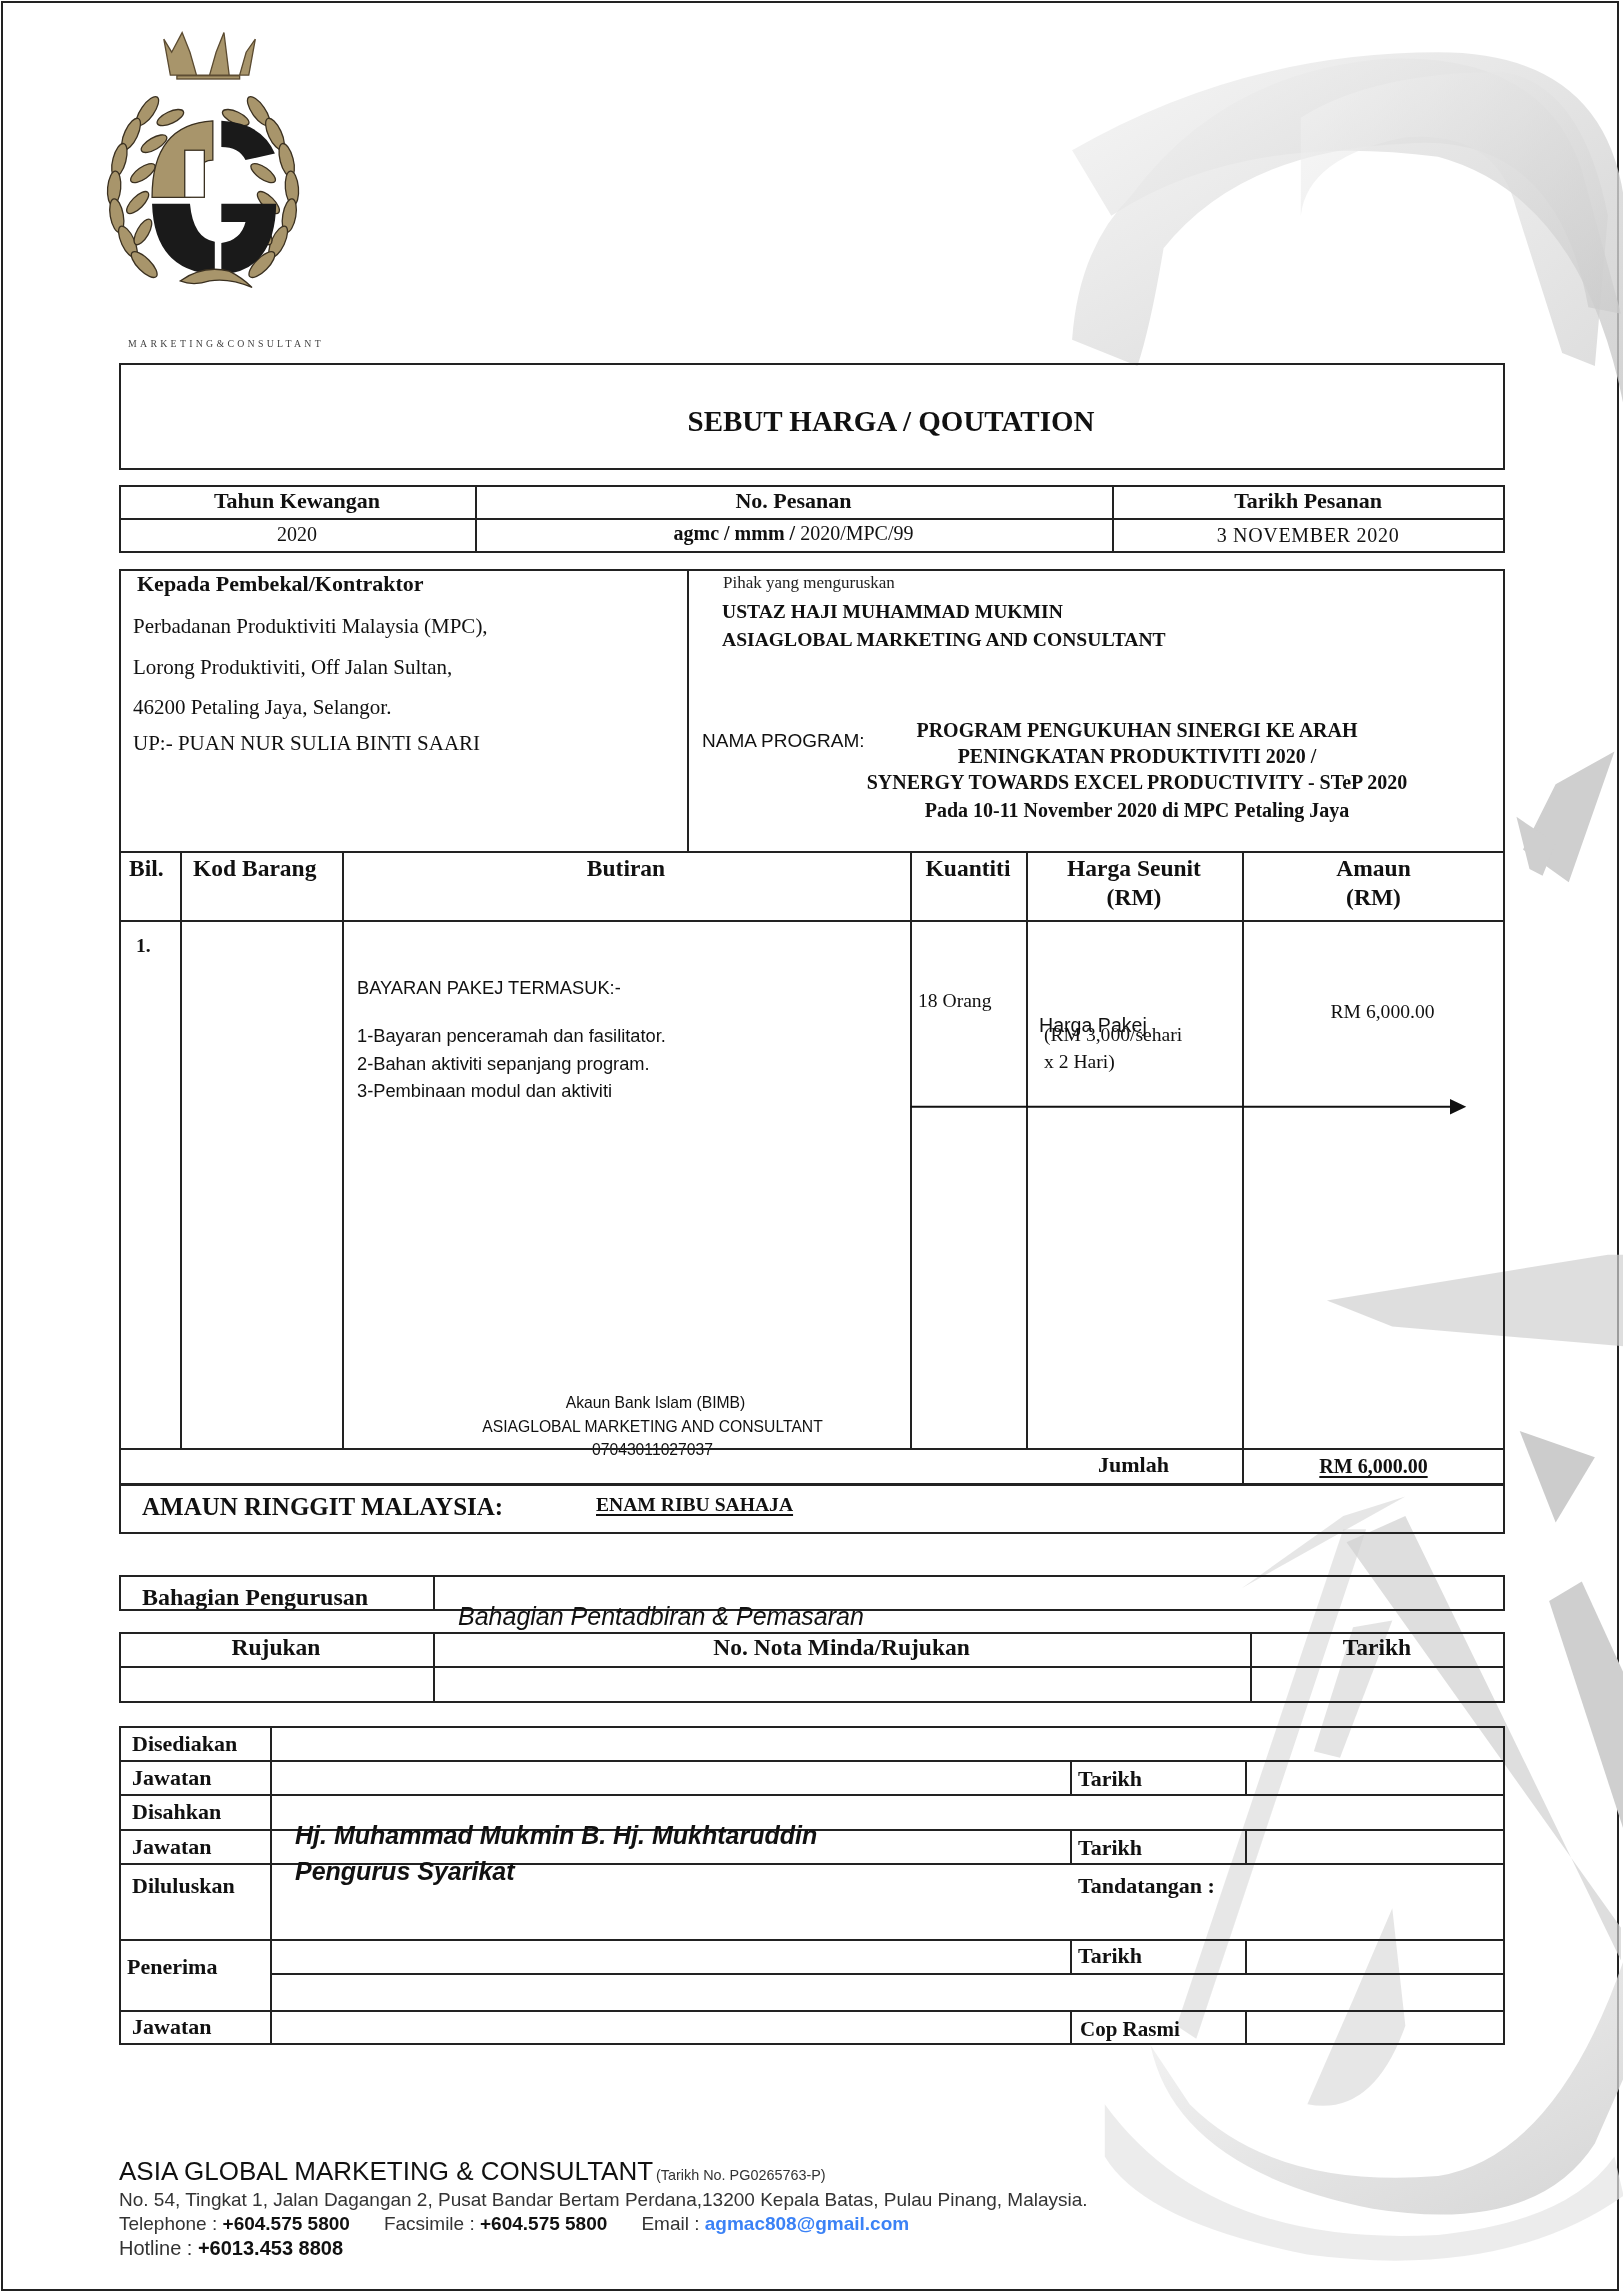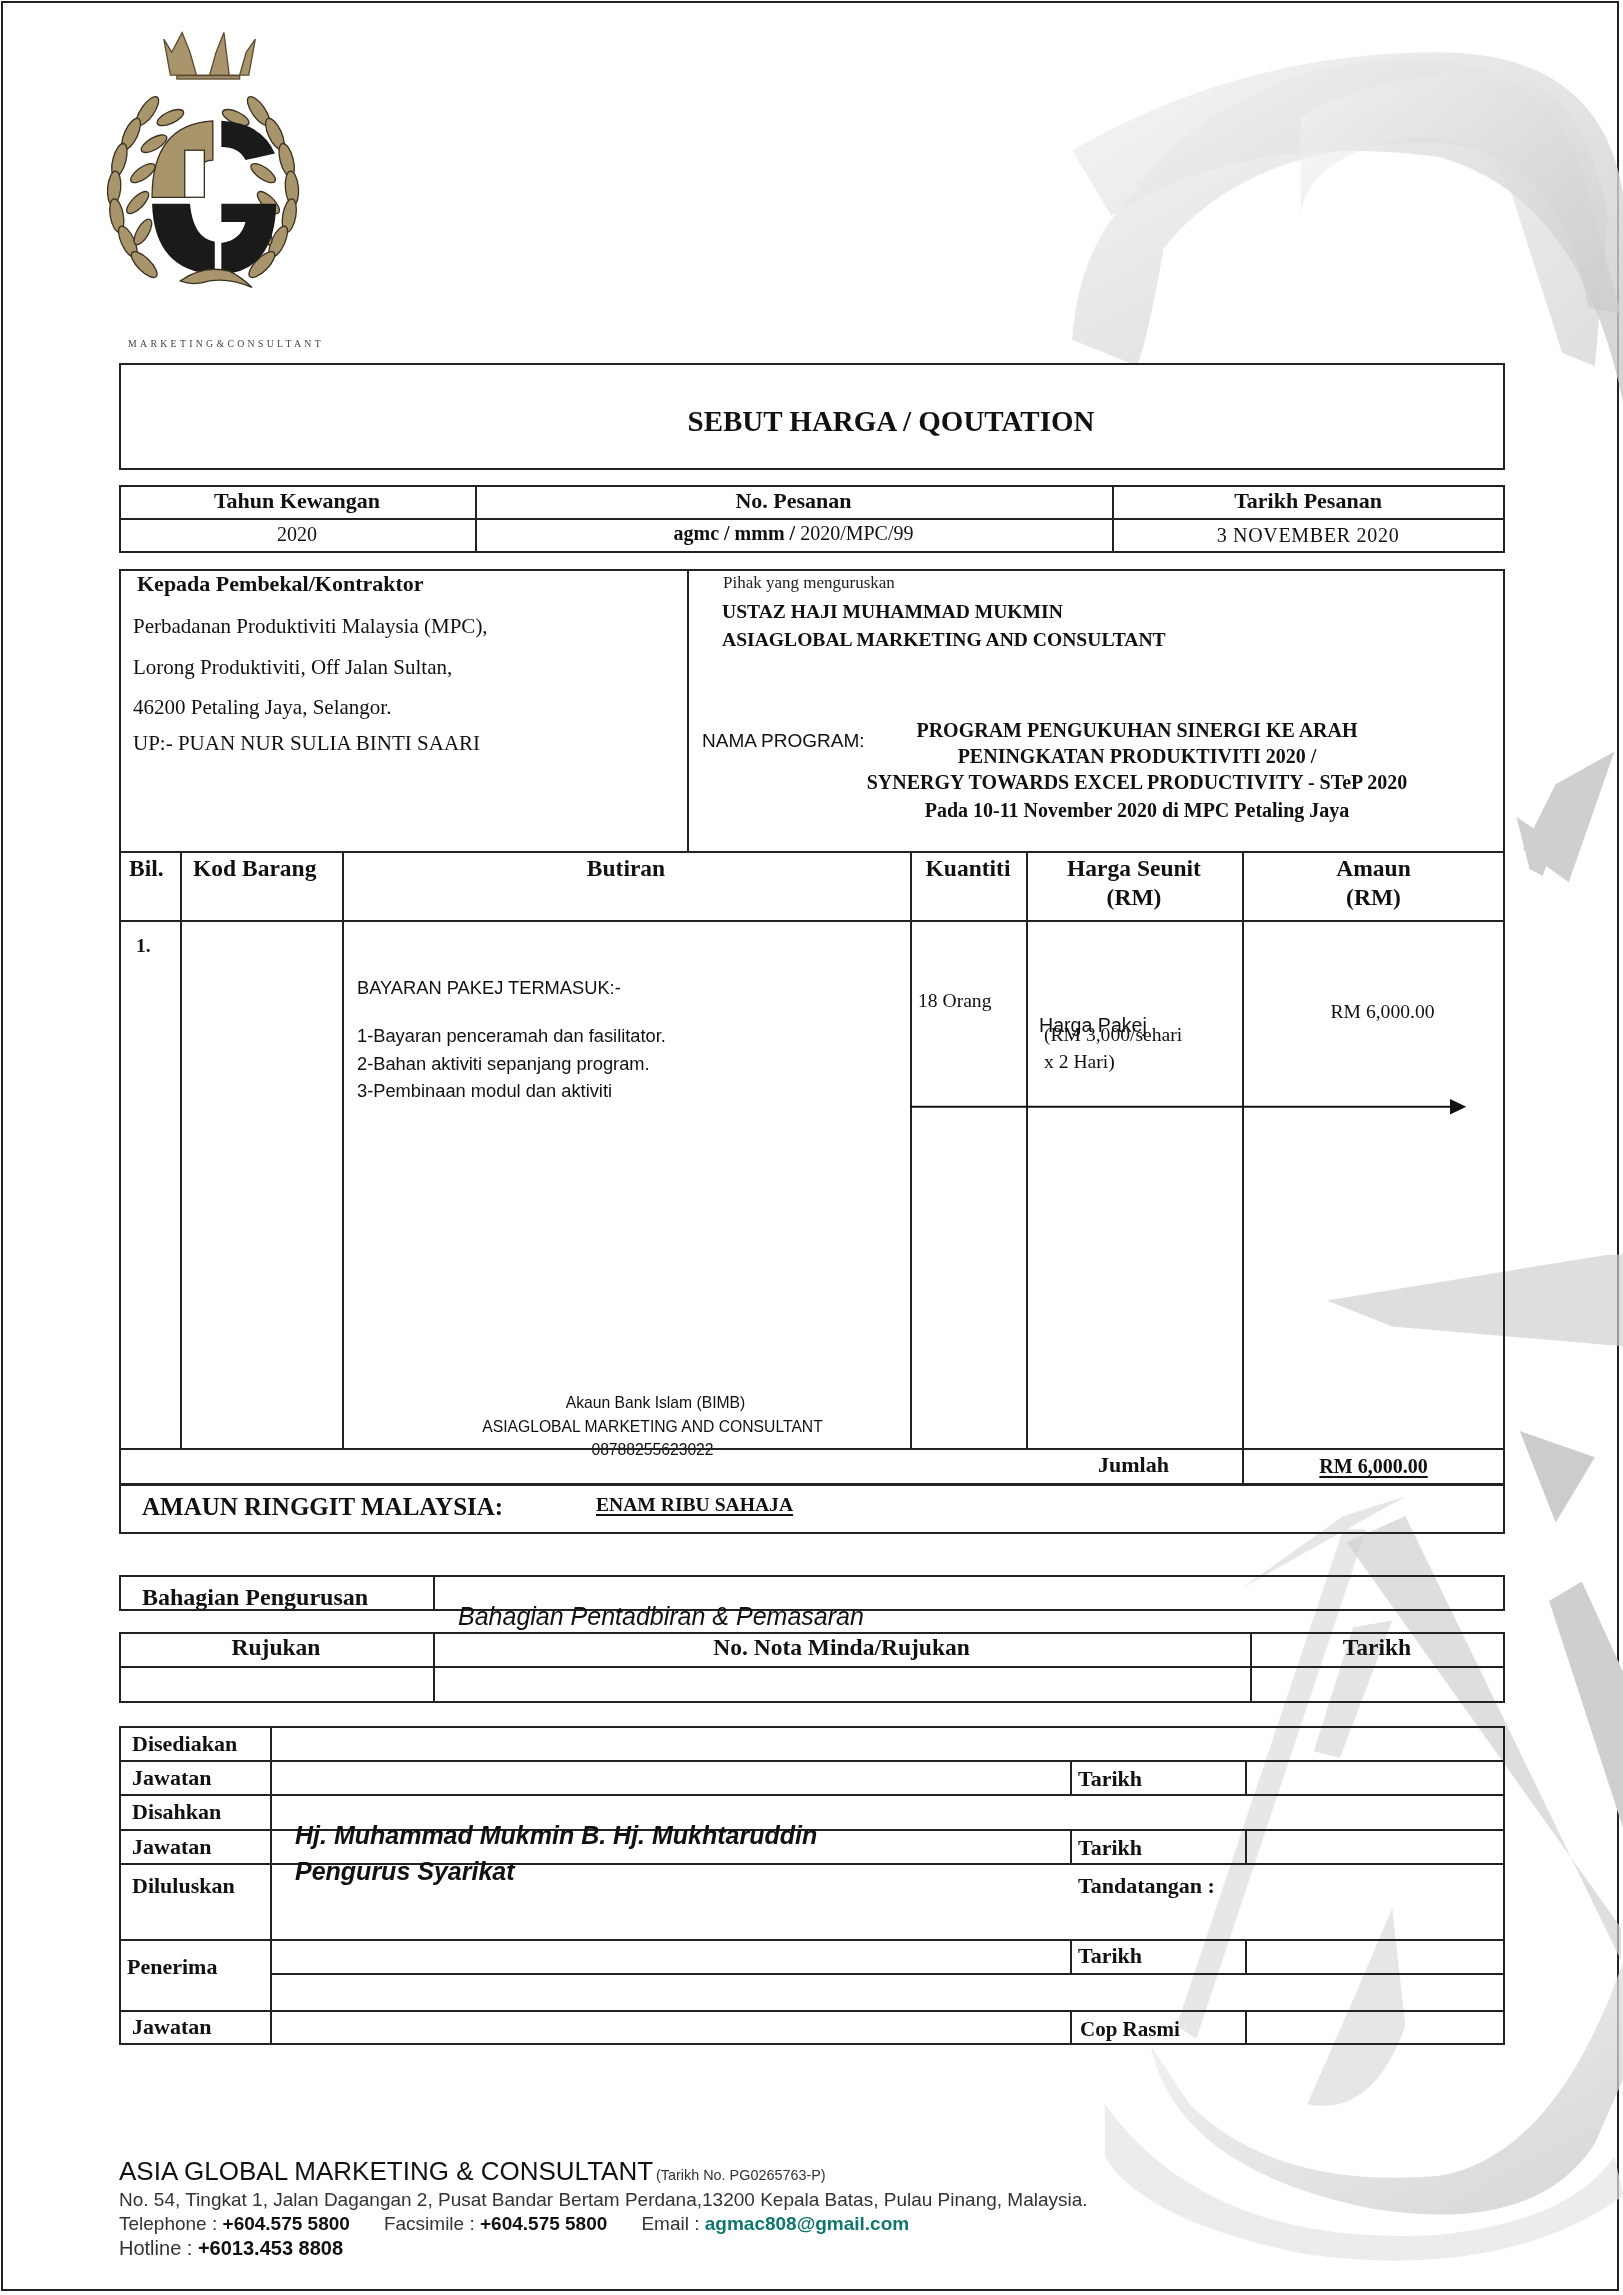--- a/index.html
+++ b/index.html
@@ -169,21 +169,21 @@
   <div class="txt serif center" style="left:1242px;top:1001px;width:281px;font-size:19.6px;">RM 6,000.00</div>
 </div>
 
 <svg class="abs" style="left:909px;top:1095px;" width="562" height="26" viewBox="0 0 860 40">
   <line x1="0" y1="18" x2="835" y2="18" stroke="#111" stroke-width="3"></line>
   <polygon points="830,6 855,18 830,30" fill="#111"></polygon>
 </svg>
 
 <div class="txt sans center" style="left:342px;top:1370px;width:627px;font-size:15.7px;">Akaun Bank Islam (BIMB)</div>
 <div class="txt sans center" style="left:342px;top:1394px;width:621px;font-size:15.7px;">ASIAGLOBAL MARKETING AND CONSULTANT</div>
-<div class="txt sans center" style="left:342px;top:1417px;width:621px;font-size:15.7px;">08788255623022</div>
+<div class="txt sans center" style="left:342px;top:1417px;width:621px;font-size:15.7px;">07043011027037</div>
 
 <div class="box" style="left:119px;top:1448px;width:1386px;height:37px;"></div>
 <div class="vl" style="left:1242px;top:1448px;height:37px;"></div>
 <div class="txt b serif" style="left:1098px;top:1452px;font-size:22px;">Jumlah</div>
 <div class="txt b serif center" style="left:1242px;top:1455px;width:263px;font-size:20px;"><u>RM 6,000.00</u></div>
 
 <div class="box" style="left:119px;top:1484px;width:1386px;height:50px;"></div>
 <div class="txt b serif" style="left:142px;top:1493px;font-size:25px;">AMAUN RINGGIT MALAYSIA:</div>
 <div class="txt b serif" style="left:596px;top:1494px;font-size:19.6px;"><u>ENAM RIBU SAHAJA</u></div>
 
@@ -240,18 +240,18 @@
 <div class="txt sans" style="left:119px;top:2132px;">
   <span style="font-size:26px;">ASIA GLOBAL MARKETING &amp; CONSULTANT</span>
   <span style="font-size:14.4px;color:#333;">(Tarikh No. PG0265763-P)</span>
 </div>
 <div class="txt sans" style="left:119px;top:2165px;font-size:19px;color:#333;">No. 54, Tingkat 1, Jalan Dagangan 2, Pusat Bandar Bertam Perdana,13200 Kepala Batas, Pulau Pinang, Malaysia.</div>
 <div class="txt sans" style="left:119px;top:2189px;font-size:19px;color:#333;">
   <span>Telephone : </span><b style="color:#111;">+604.575 5800</b>
   <span style="display:inline-block;width:23.5px;"></span>
   <span>Facsimile : </span><b style="color:#111;">+604.575 5800</b>
   <span style="display:inline-block;width:23.5px;"></span>
-  <span>Email : </span><b style="color:#0f766e;">agmac808@gmail.com</b>
+  <span>Email : </span><b style="color:#3b82f6;">agmac808@gmail.com</b>
 </div>
 <div class="txt sans" style="left:119px;top:2213px;font-size:20px;color:#333;">
   <span>Hotline : </span><b style="color:#111;">+6013.453 8808</b>
 </div>
 
 
 </body></html>

